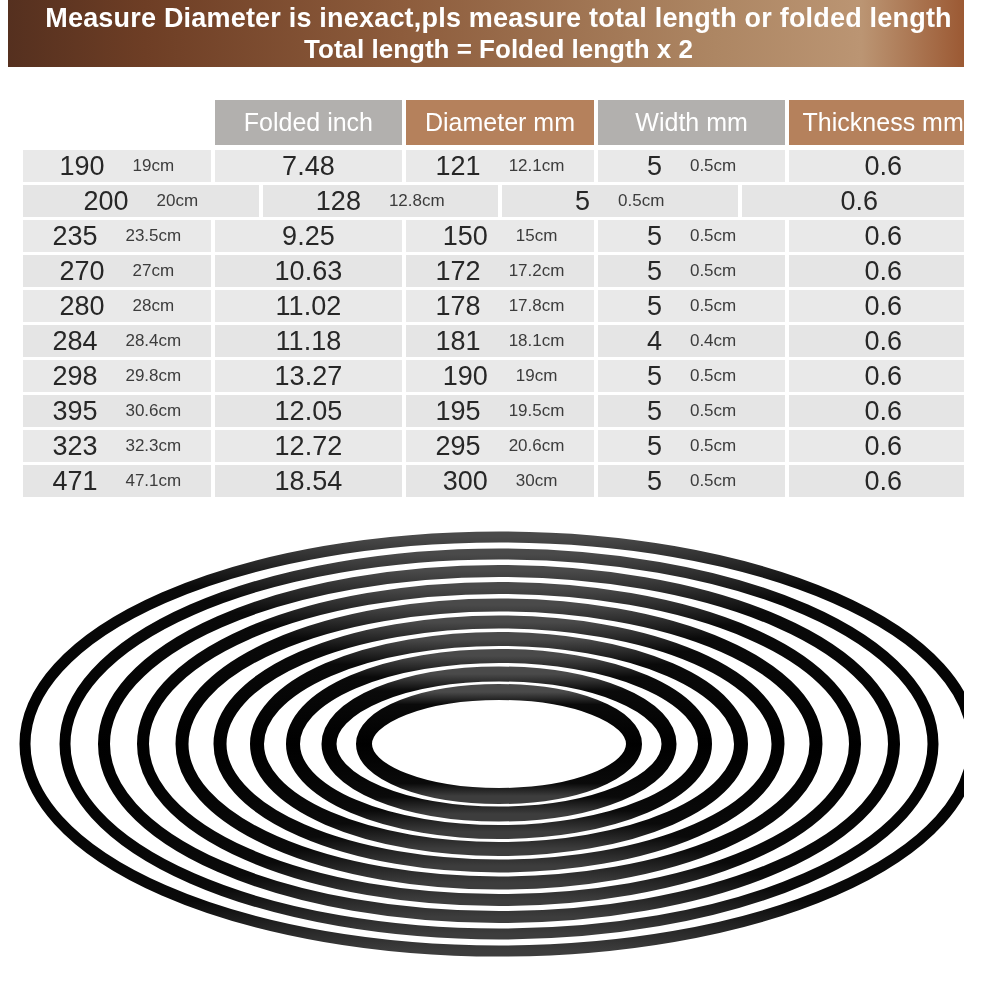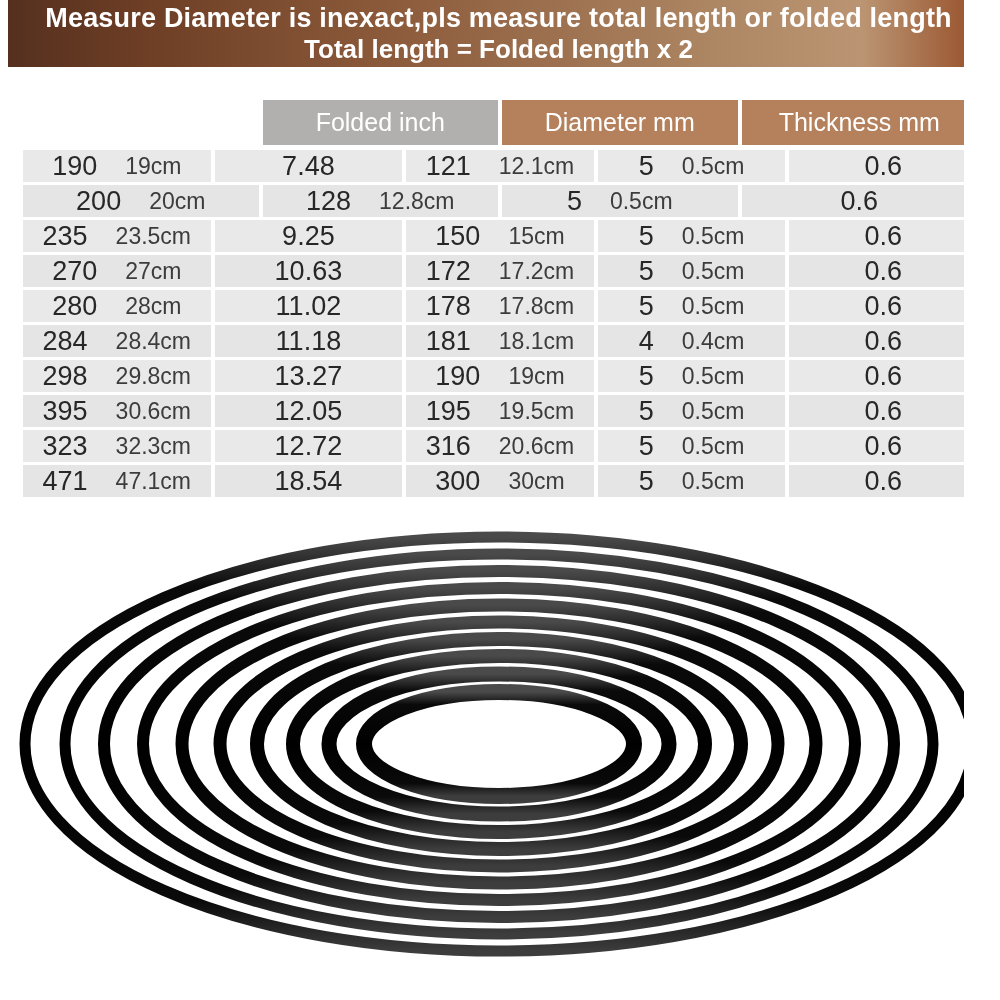--- a/index.html
+++ b/index.html
@@ -18,40 +18,41 @@
   
   .spec-table{position:absolute;left:23px;top:100px;width:954px;}
   .header-row{display:flex;gap:4px;height:45px;margin-bottom:5px;}
   .header-cell{flex:1;display:flex;align-items:center;justify-content:center;
                color:#ffffff;font-size:25px;}
   .trow{display:flex;gap:4px;height:32px;margin-bottom:3px;}
   .trow.odd  .cell{background:#e9e9e9;}
   .trow.even .cell{background:#e5e5e5;}
   .cell{flex:1;display:flex;align-items:flex-end;justify-content:center;gap:28px;}
   .num{font-size:27px;line-height:32px;color:#272727;}
-  .sub{font-size:23px;line-height:32px;color:#3c3c3c;}
+  .sub{font-size:17px;line-height:32px;color:#3c3c3c;}
 
   
   #belts{position:absolute;left:10px;top:528px;}
 </style>
 </head>
 <body>
 
 <div class="page">
 
   <div class="banner">
     <div class="l1">Measure Diameter is inexact,pls measure total length or folded length</div>
     <div class="l2">Total length = Folded length x 2</div>
   </div>
 
   <div class="spec-table">
     <div class="header-row" id="header-row">
         <div class="header-cell" style="background: rgb(181, 129, 92); margin-top: 48px;">Folded mm</div>
         <div class="header-cell" style="background: rgb(178, 176, 174);">Folded inch</div>
         <div class="header-cell" style="background: rgb(181, 129, 92);">Diameter mm</div>
+        <div class="header-cell" style="background: rgb(178, 176, 174);">Width mm</div>
         <div class="header-cell" style="background: rgb(181, 129, 92);">Thickness mm</div>
       </div>
     <div id="rows">
         <div class="trow odd">
           <div class="cell">
             <span class="num">190</span>
             <span class="sub">19cm</span>
           </div>
           <div class="cell">
             <span class="num">7.48</span>
@@ -207,21 +208,21 @@
         </div>
         <div class="trow odd">
           <div class="cell">
             <span class="num">323</span>
             <span class="sub">32.3cm</span>
           </div>
           <div class="cell">
             <span class="num">12.72</span>
           </div>
           <div class="cell">
-            <span class="num">316</span>
+            <span class="num">295</span>
             <span class="sub">20.6cm</span>
           </div>
           <div class="cell">
             <span class="num">5</span>
             <span class="sub">0.5cm</span>
           </div>
           <div class="cell">
             <span class="num">0.6</span>
           </div>
         </div>

